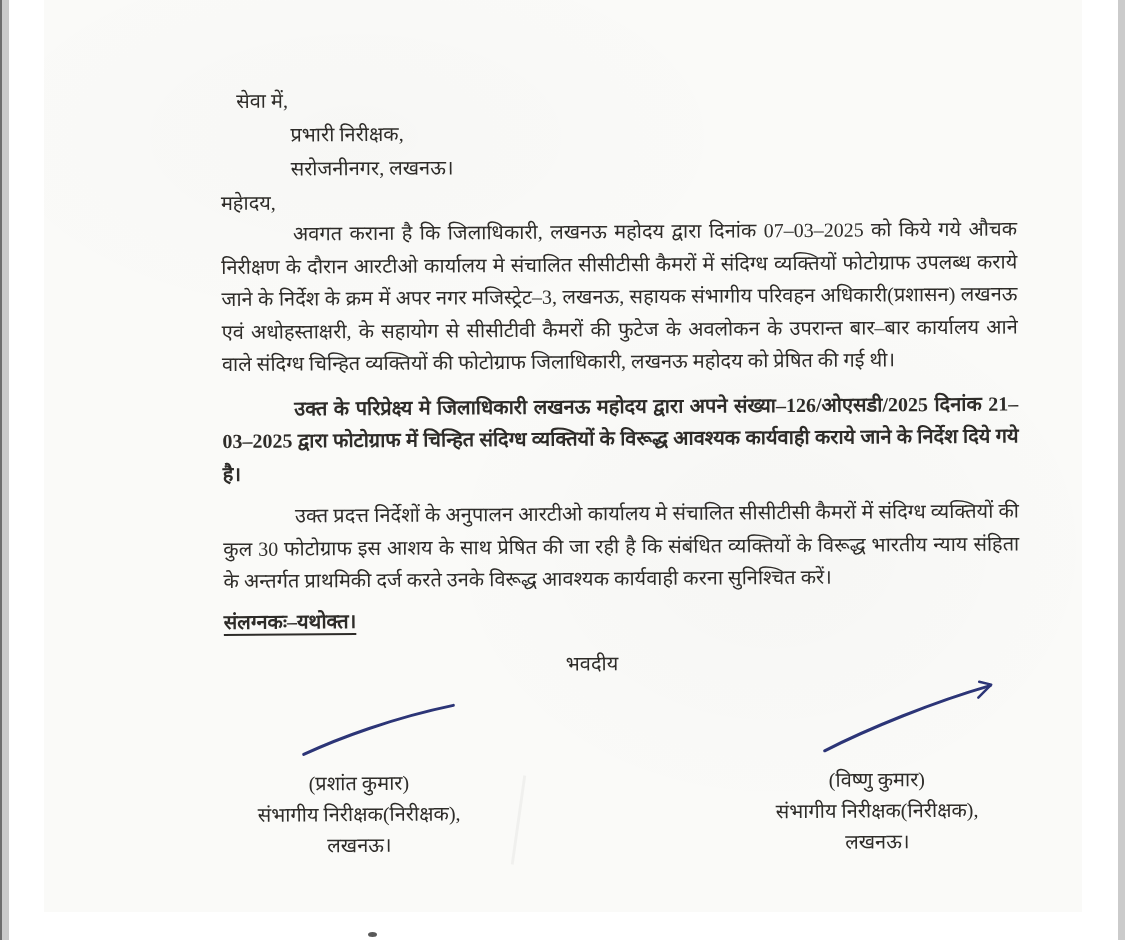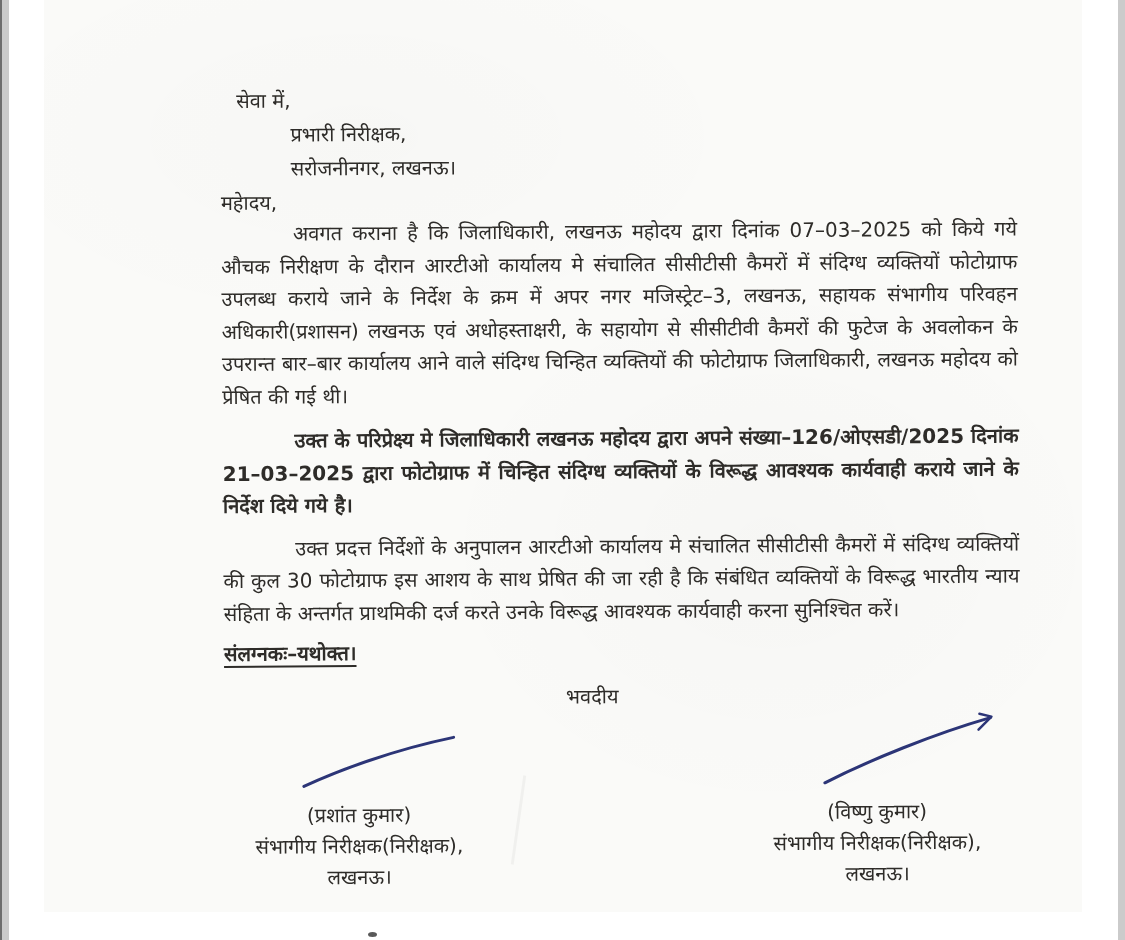--- a/index.html
+++ b/index.html
@@ -31,20 +31,21 @@
     background: var(--margin_strip, #cbcbcb);
   }
   .paper {
     position: absolute;
     left: 44px; top: 0;
     width: 1038px; height: 912px;
     background:
       radial-gradient(ellipse 600px 300px at 30% 15%, rgba(0,0,0,0.012), transparent 70%),
       radial-gradient(ellipse 500px 400px at 70% 60%, rgba(0,0,0,0.015), transparent 70%),
       var(--paper, #fafaf8);
+    font-family: Liberation Serif, serif;
   }
   .content {
     position: absolute;
     left: 176px; top: 84px;
     width: 796px;
     transform: rotate(-0.4deg);
     transform-origin: top left;
     color: var(--ink, #2e2c29);
     font-size: 20px;
     line-height: 32.5px;

